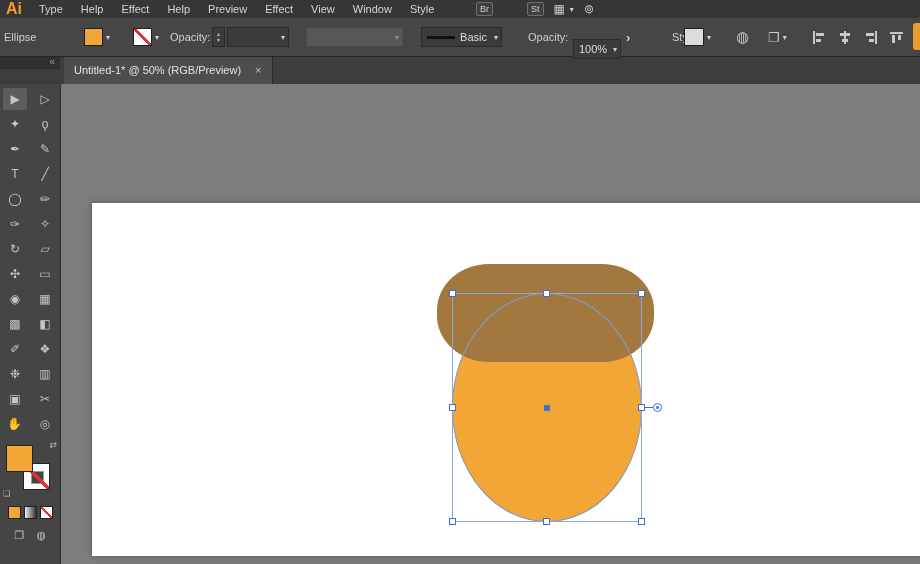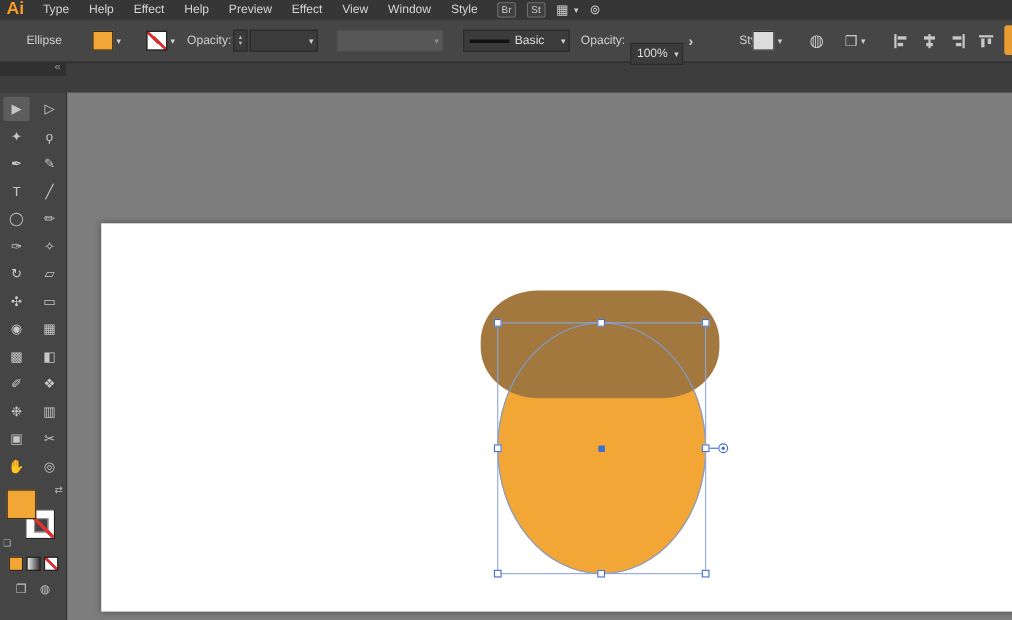--- a/index.html
+++ b/index.html
@@ -6,21 +6,21 @@
   .app{position:relative;width:920px;height:564px;overflow:hidden;background:#454545;
        font-family:"Liberation Sans",sans-serif;-webkit-font-smoothing:antialiased;user-select:none;}
 
   
   .menubar{position:absolute;left:0;top:0;width:920px;height:18px;background:#363636;
            display:flex;align-items:center;color:#d4d4d4;font-size:11px;z-index:30;}
   .logo{color:#f79a28;font-weight:bold;font-size:16px;padding:0 8px 0 6px;}
   .menu-item{padding:0 9px;height:18px;line-height:18px;cursor:default;}
   .mb-right{position:absolute;left:452px;top:2px;height:14px;display:flex;align-items:center;gap:10px;}
   .mini-btn{border:1px solid #6e6e6e;background:#3f3f3f;color:#cfcfcf;font-size:9px;
-            padding:0 3px;height:12px;line-height:12px;border-radius:2px;}
+            padding:0 3px;height:12px;line-height:12px;border-radius:2px;margin-left:24px;}
   .ws{display:flex;align-items:center;gap:2px;color:#c9c9c9;font-size:10px;}
   .mb-icon{color:#c9c9c9;font-size:12px;}
 
   
   .controlbar{position:absolute;left:0;top:18px;width:920px;height:38px;background:#464646;
               border-bottom:1px solid #272727;z-index:29;color:#cfcfcf;font-size:11px;}
   .cb{position:absolute;top:9px;height:20px;display:flex;align-items:center;}
   .lbl{color:#cfcfcf;}
   .swatch{width:19px;height:18px;border:1px solid #1f1f1f;box-sizing:border-box;}
   .sw-fill{background:#f2a636;}
@@ -107,21 +107,21 @@
       <span class="mini-btn">St</span>
       <span class="ws">
         <span class="mb-icon">▦</span>
         <span class="caret">▾</span>
       </span>
       <span class="mb-icon">⊚</span>
     </div>
   </div>
 
   <div class="controlbar">
-    <div class="cb" style="left:24px;">
+    <div class="cb" style="left:4px;">
         <span class="lbl">Ellipse</span>
       </div>
 
     <div class="cb" style="left:84px;">
       <span class="swatch sw-fill"></span>
       <span class="caret">▾</span>
     </div>
 
     <div class="cb" style="left:133px;">
       <span class="swatch sw-none"></span>
@@ -146,21 +146,21 @@
       </div>
     </div>
 
     <div class="cb" style="left:306px;">
       <div class="combo disabled" style="width:97px;">
         <span class="caret">▾</span>
       </div>
     </div>
 
     <div class="cb" style="left:421px;">
-      <div class="combo" style="width:97px;">
+      <div class="combo" style="width:81px;">
         <span class="profile-line"></span>
         <span>Basic</span>
         <span class="caret">▾</span>
       </div>
     </div>
 
     <div class="cb" style="left:528px;">
         <span class="lbl">Opacity:</span>
       </div>
 
@@ -222,20 +222,24 @@
             <rect x="8" y="4" width="3" height="5" fill="#c8c8c8"></rect>
           </svg>
       </span>
     </div>
 
     <div class="orange-strip"></div>
   </div>
 
   <div class="tabbar">
     <div class="panel-collapse">«</div>
+    <div class="doc-tab">
+      <span>Untitled-1* @ 50% (RGB/Preview)</span>
+      <span class="tab-close">×</span>
+    </div>
   </div>
 
   <div class="toolbar">
     <div id="tools">
         <div class="tool selected">▶</div>
         <div class="tool">▷</div>
         <div class="tool">✦</div>
         <div class="tool">ϙ</div>
         <div class="tool">✒</div>
         <div class="tool">✎</div>

